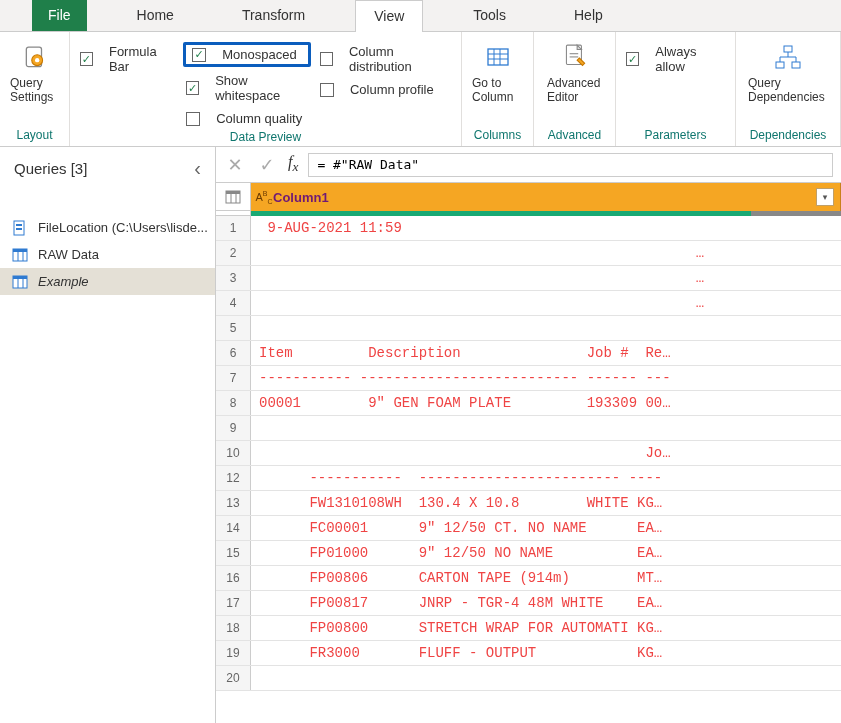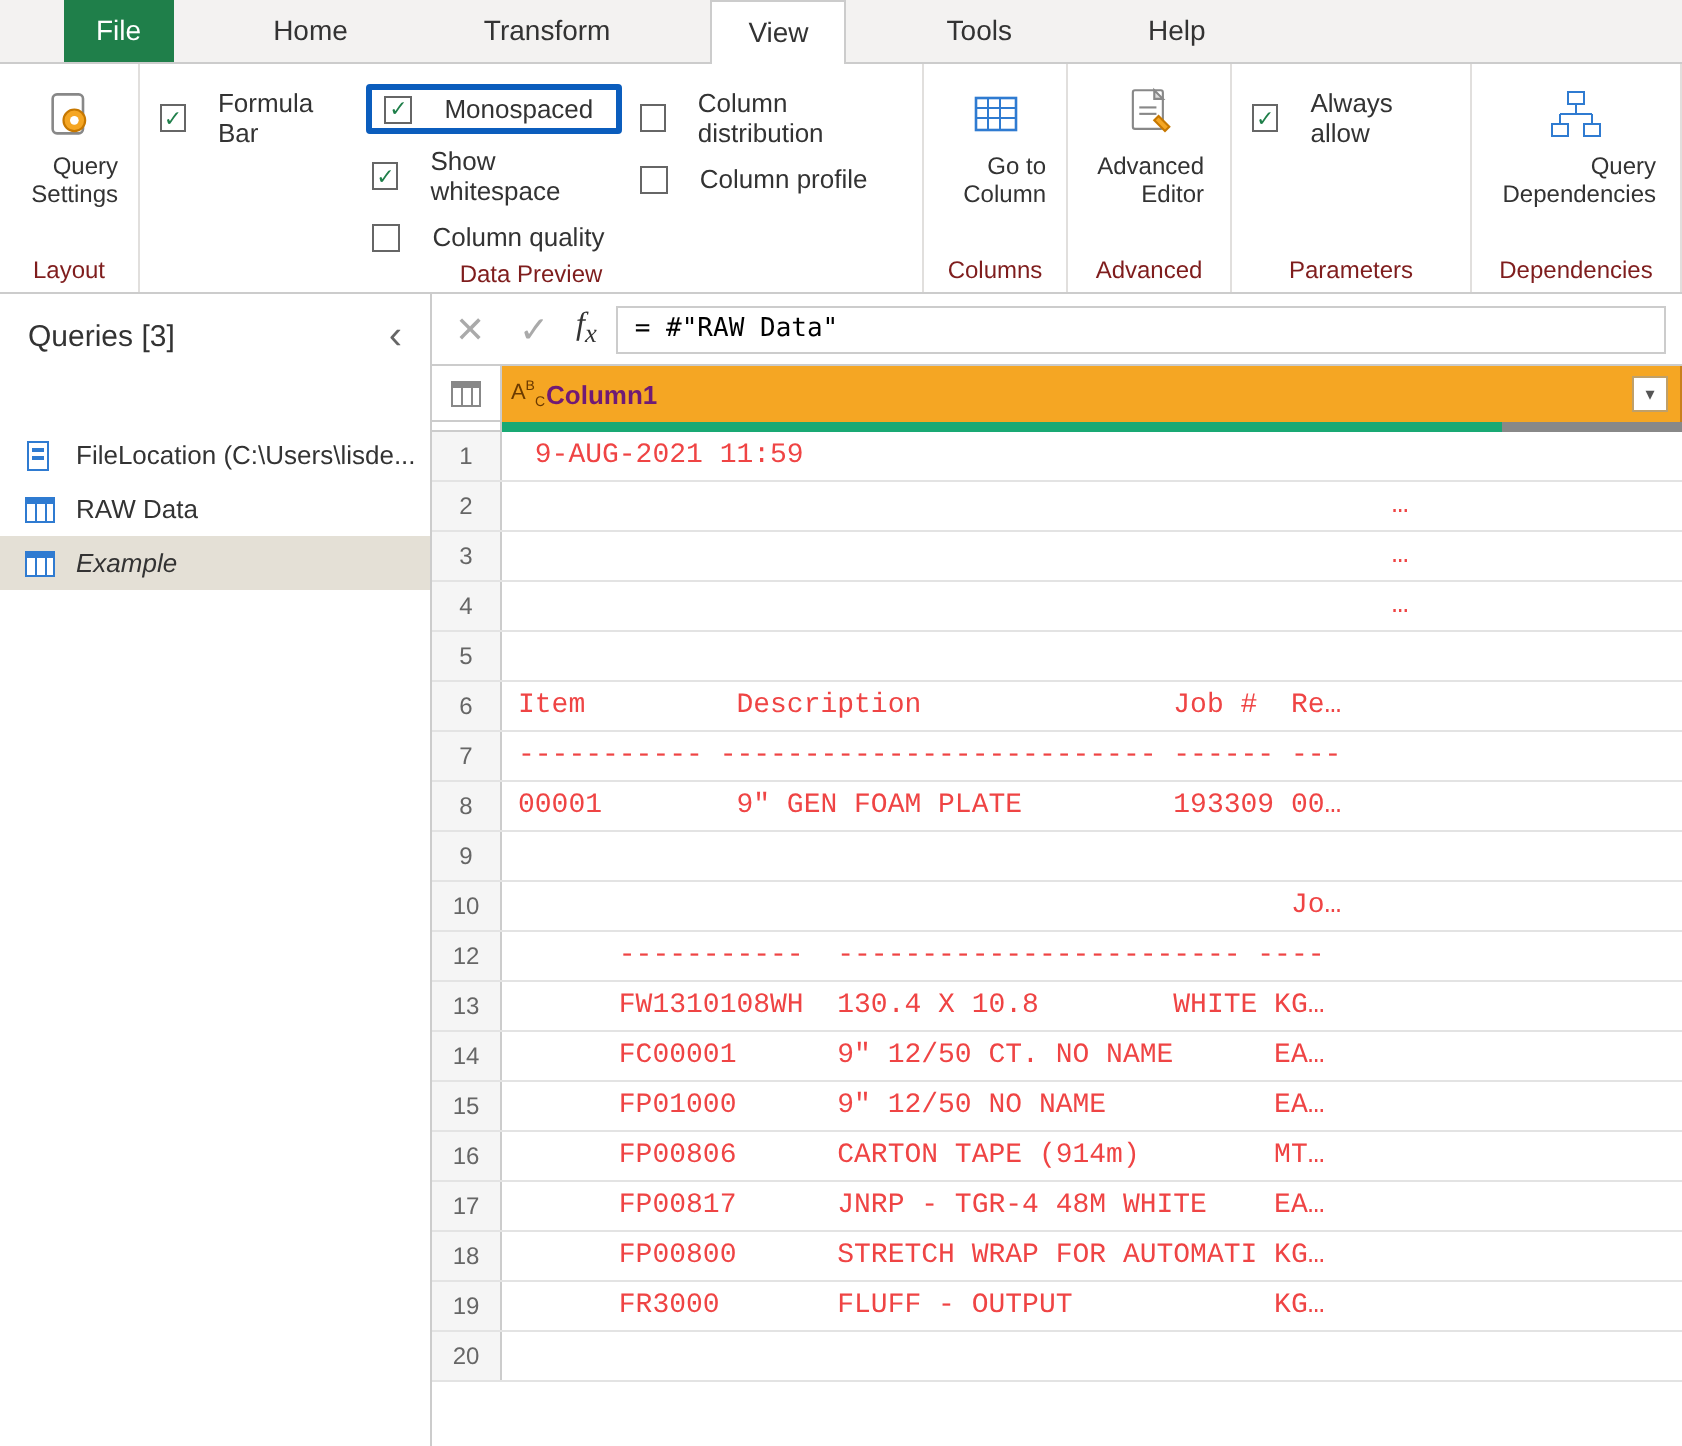--- a/index.html
+++ b/index.html
@@ -8,25 +8,25 @@
   
   .menu-tabs { display: flex; background: #f3f2f1; border-bottom: 1px solid #ccc; height: 32px; align-items: stretch; }
   .menu-tab { padding: 7px 18px; cursor: pointer; font-size: 14px; color: #333; margin-left: 32px; }
   .menu-tab.file { background: #1f7f4a; color: #fff; padding: 7px 16px; }
   .menu-tab.active { background: #fff; border-top: 1px solid #ccc; border-left: 1px solid #ccc; border-right: 1px solid #ccc; margin-bottom: -1px; }
   
   
   .ribbon { display: flex; background: #fff; border-bottom: 1px solid #ccc; height: 115px; }
   .ribbon-group { display: flex; flex-direction: column; border-right: 1px solid #e1dfdd; padding: 6px 10px 2px 10px; }
   .ribbon-group-content { flex: 1; display: flex; align-items: flex-start; gap: 12px; }
-  .ribbon-group-label { text-align: center; font-size: 12px; color: #7f1d1d; padding: 4px 0 2px 0; }
+  .ribbon-group-label { text-align: center; font-size: 12px; color: #0f766e; padding: 4px 0 2px 0; }
   
   .big-button { display: flex; flex-direction: column; align-items: center; justify-content: center; gap: 4px; width: 55px; cursor: pointer; padding-top: 6px; }
   .big-button .icon { font-size: 22px; height: 28px; display: flex; align-items: center; justify-content: center; }
-  .big-button .label { font-size: 12px; text-align: right; line-height: 14px; }
+  .big-button .label { font-size: 12px; text-align: left; line-height: 14px; }
   
   .checkbox-col { display: flex; flex-direction: column; gap: 8px; padding-top: 6px; }
   .checkbox-row { display: flex; align-items: center; gap: 16px; font-size: 13px; cursor: pointer; }
   .cb { width: 14px; height: 14px; border: 1px solid #666; display: inline-flex; align-items: center; justify-content: center; font-size: 11px; color: #1f7f4a; background: #fff; }
   .cb.checked::after { content: "✓"; }
   
   .highlight-box { border: 3px solid #0b5dbd; border-radius: 2px; padding: 2px 6px; margin: -2px -3px; }
   
   
   .main-area { display: flex; height: calc(100% - 147px); }

